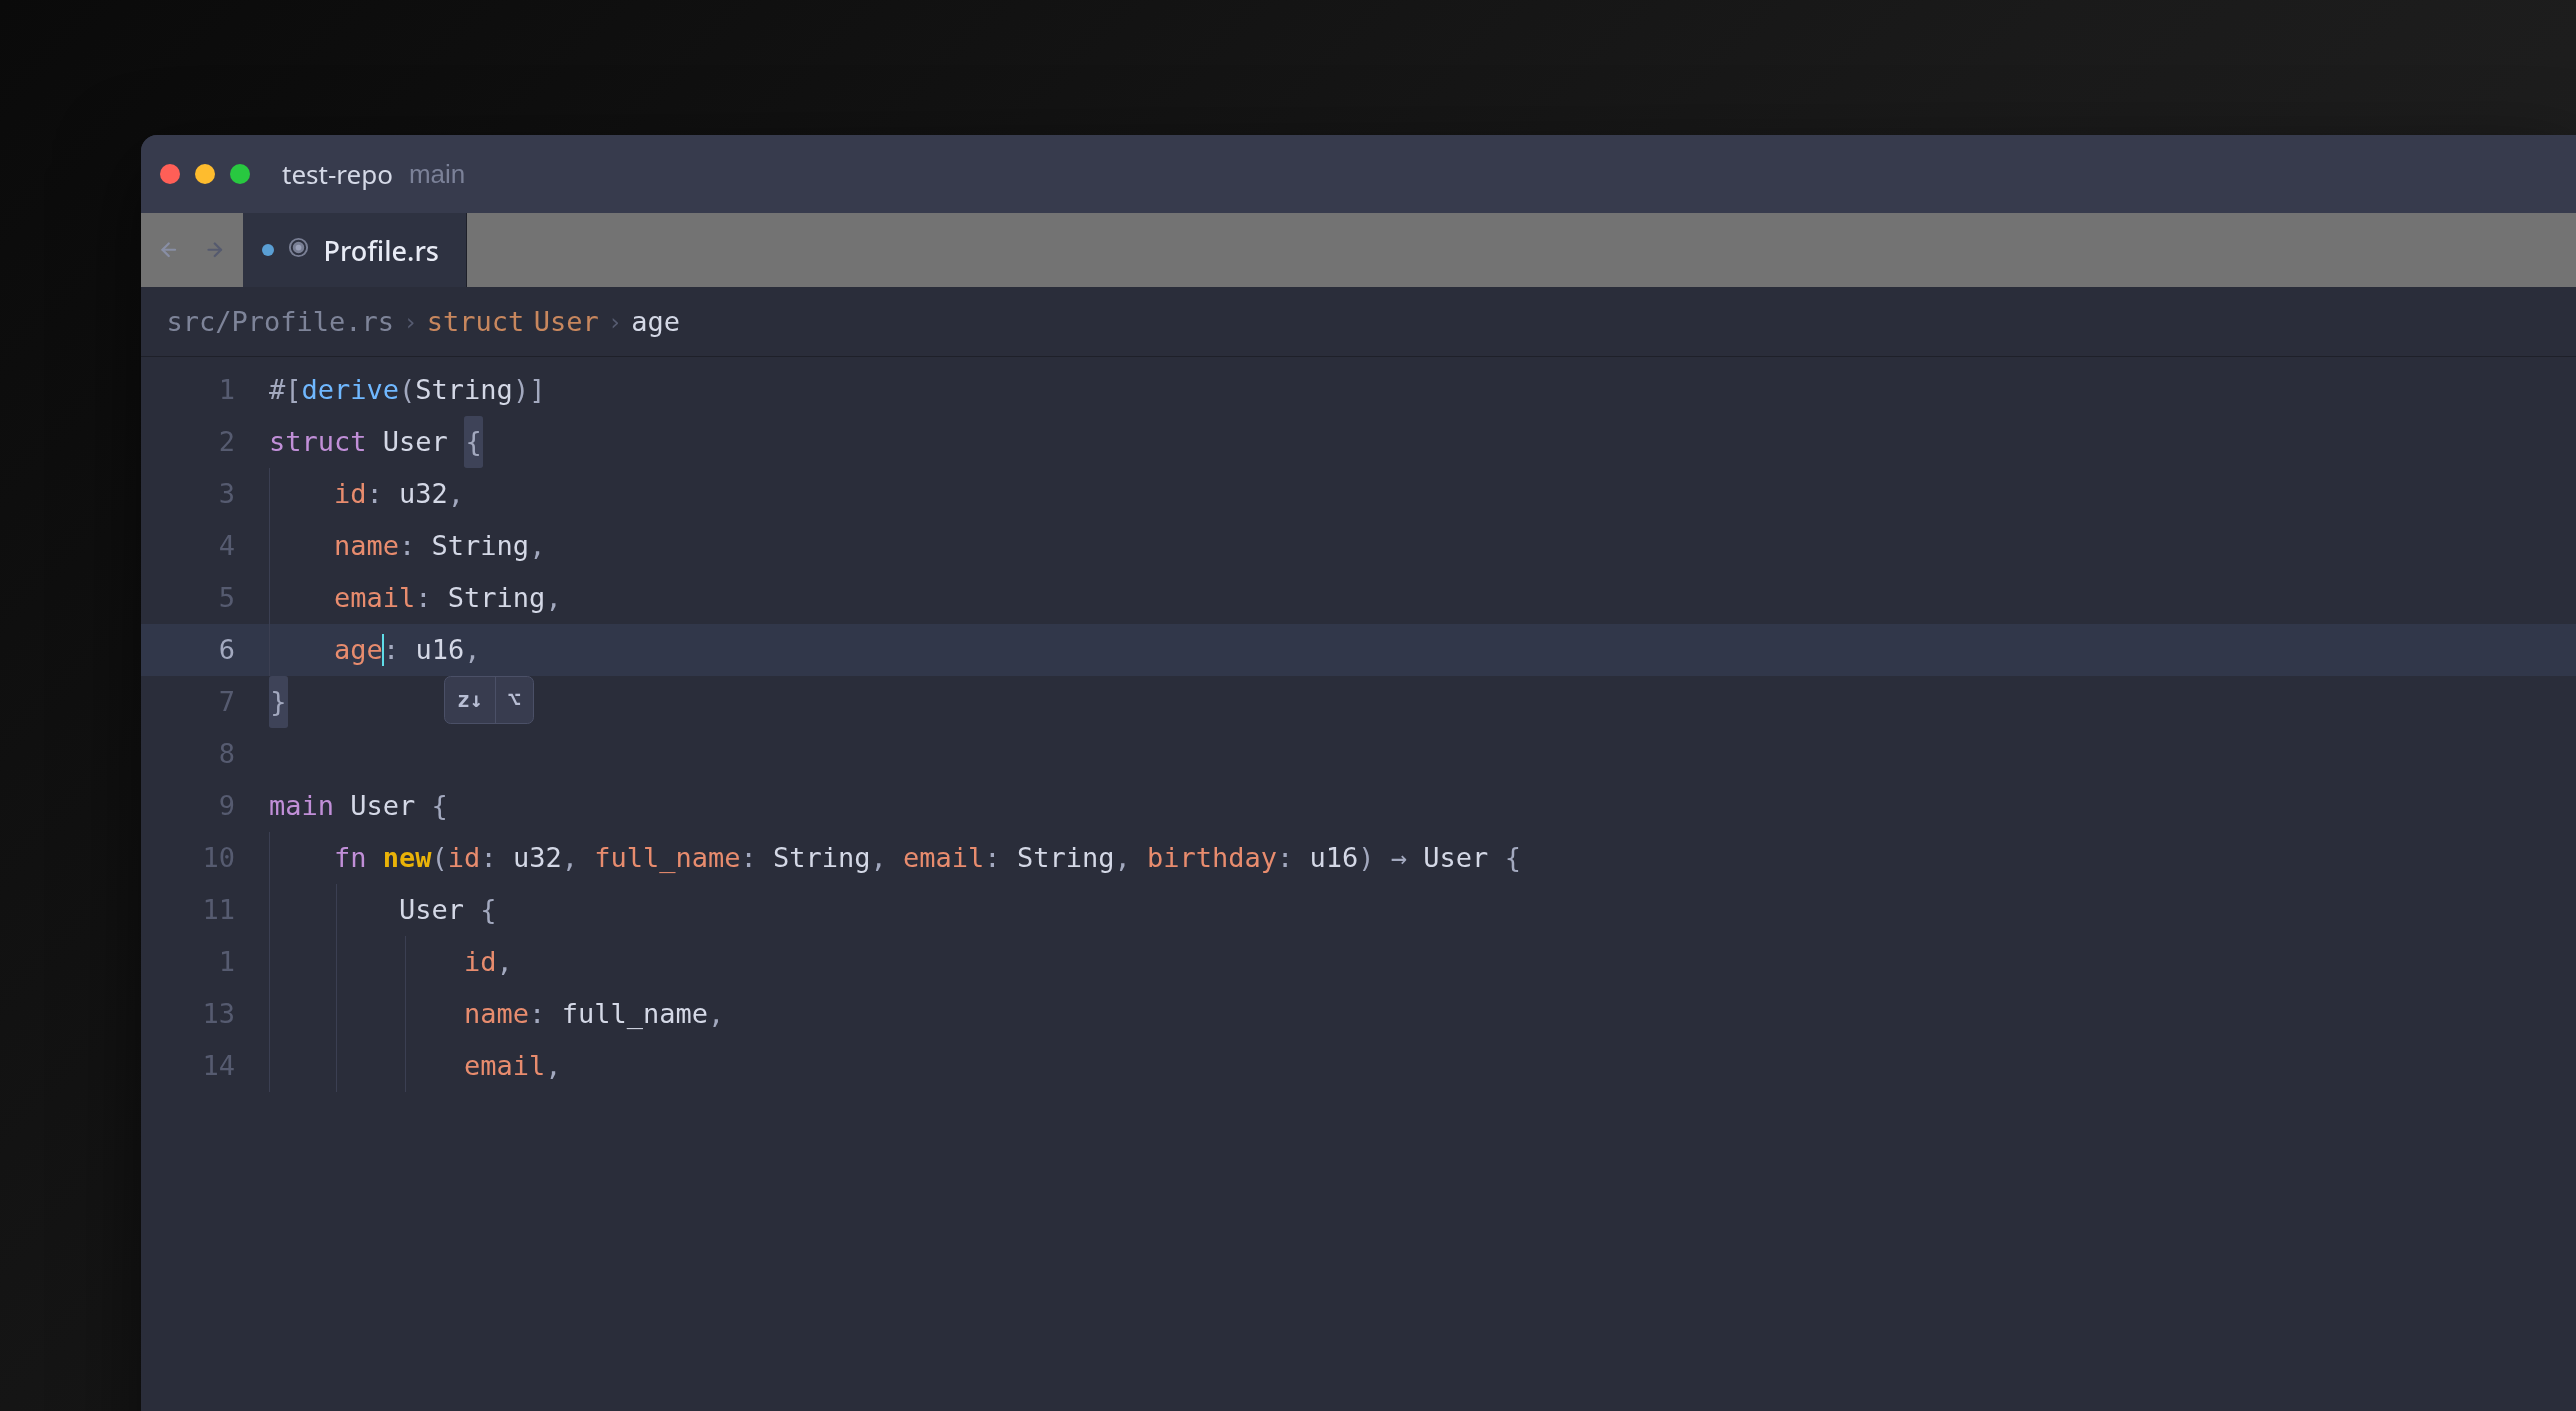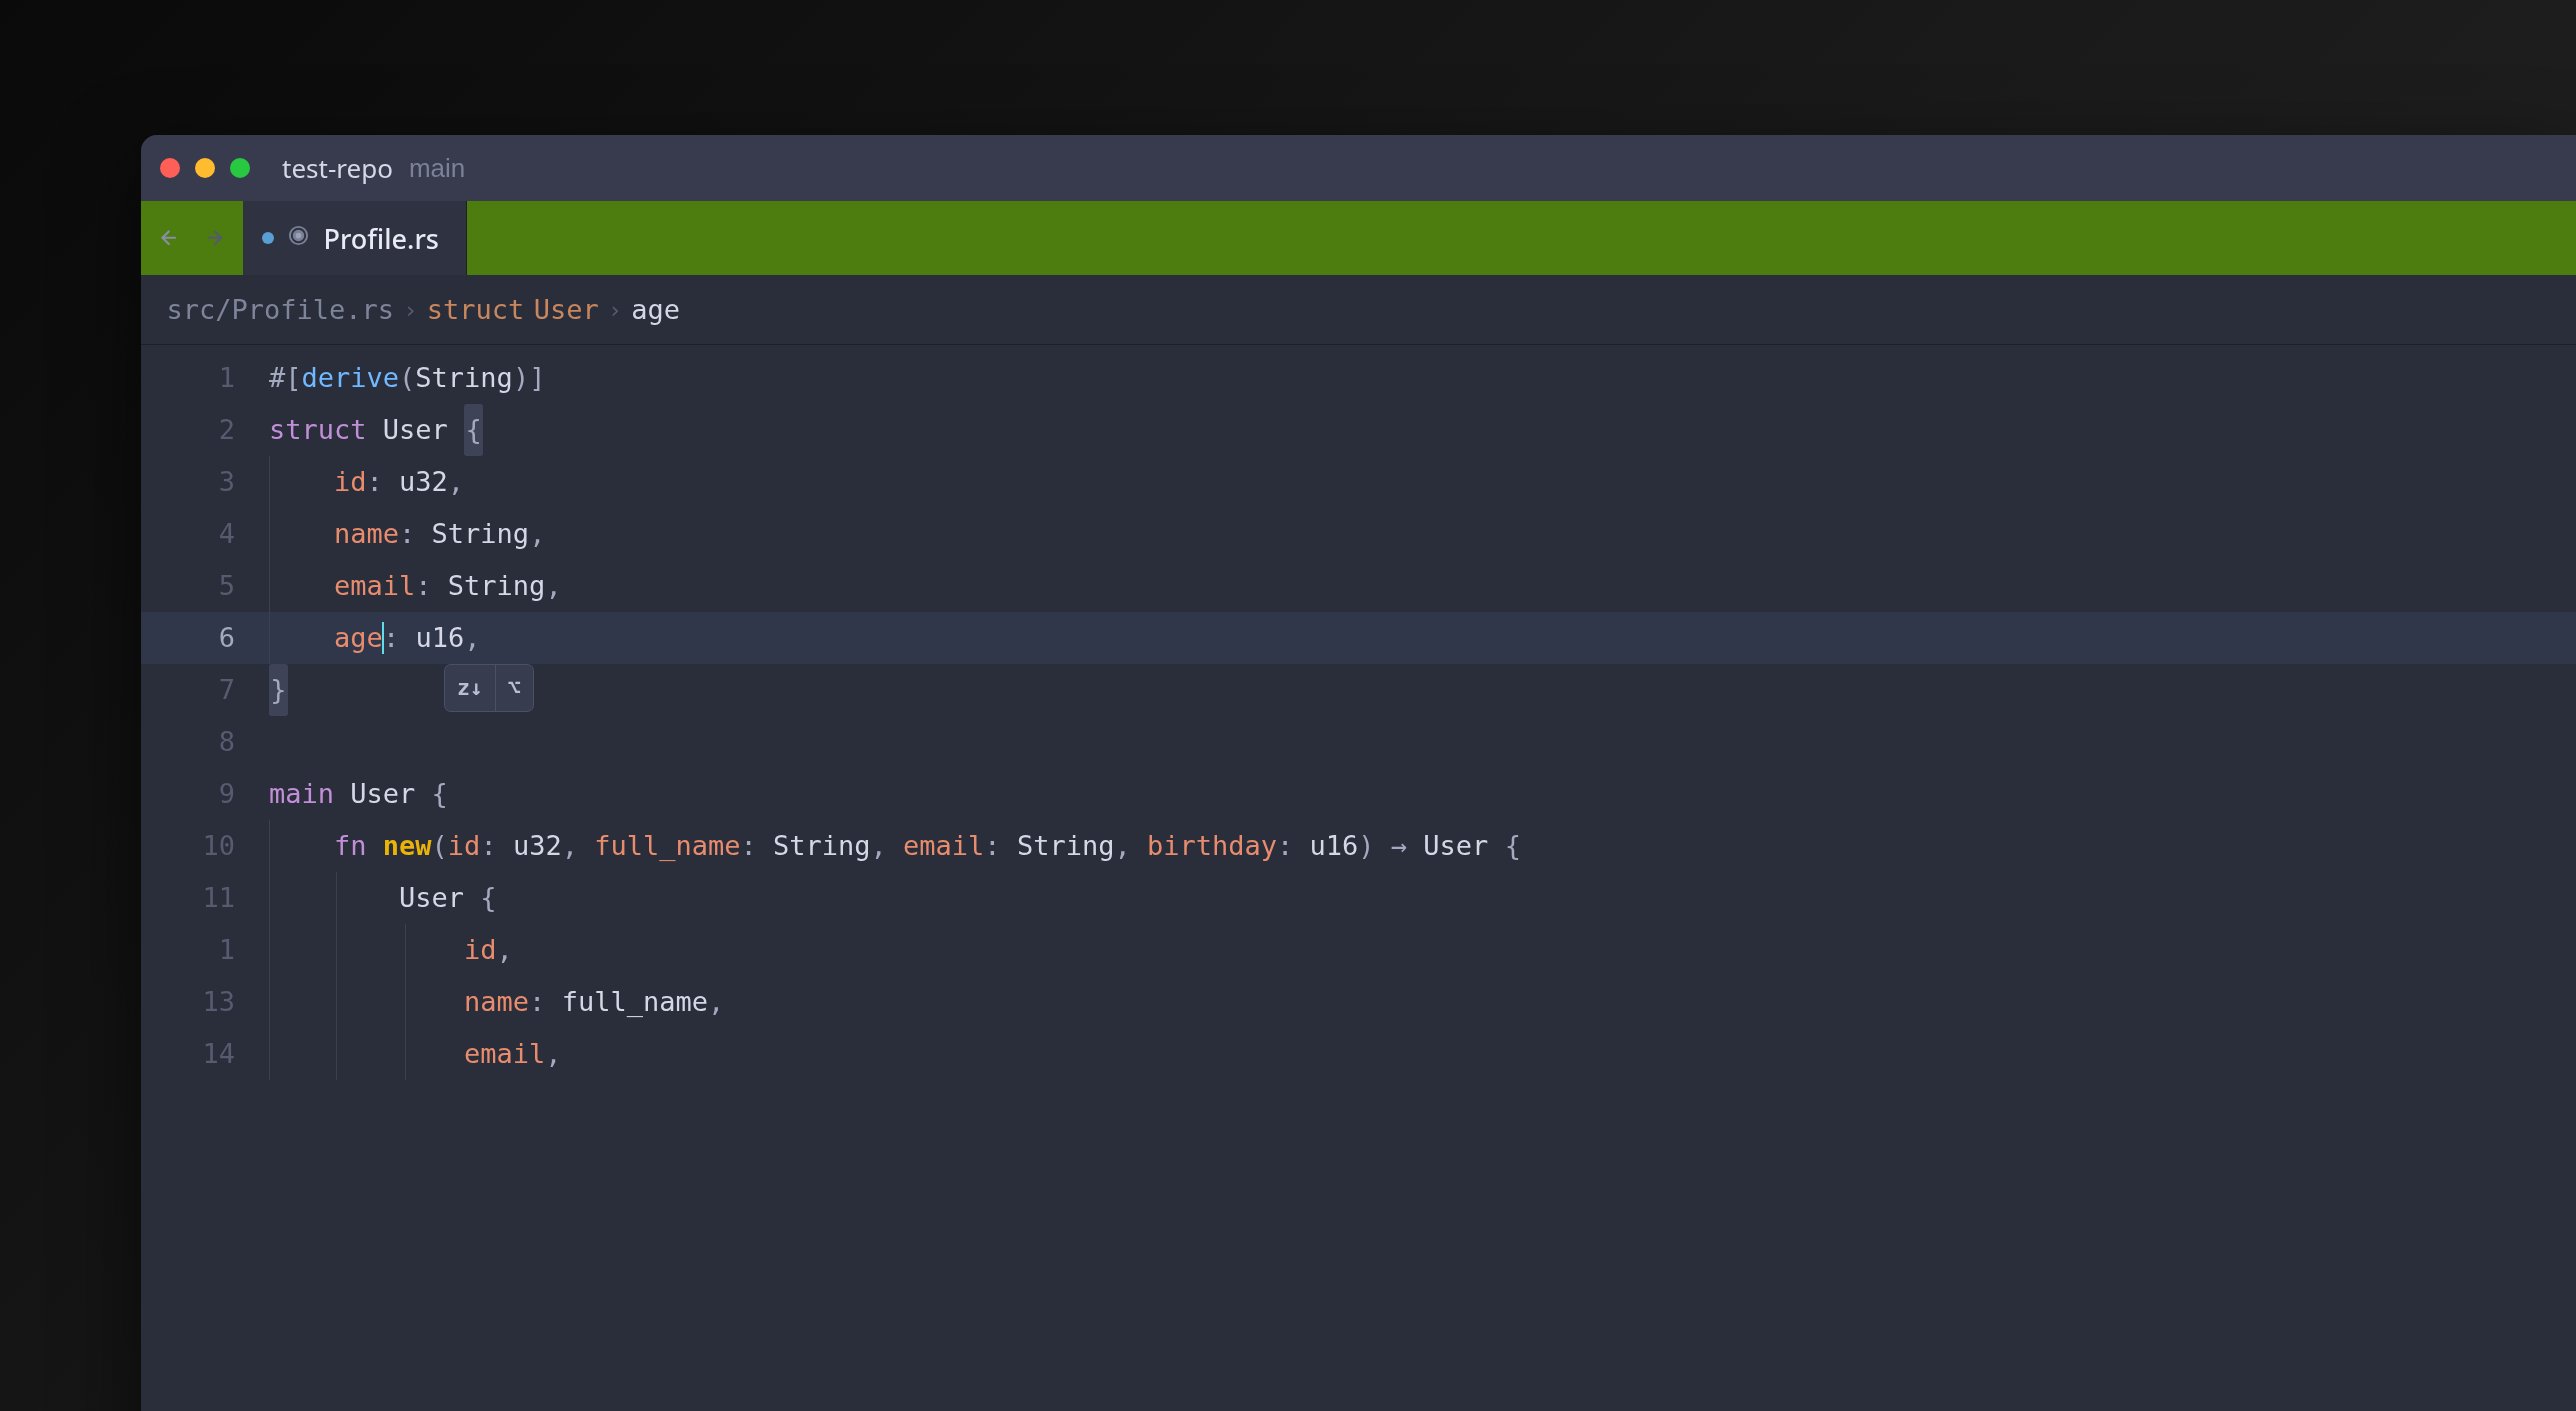--- a/index.html
+++ b/index.html
@@ -17,21 +17,21 @@
   .window {
     background: #2a2d3a;
     border-radius: 16px 0 0 0;
     box-shadow: 0 27px 81px rgba(0,0,0,0.6);
     overflow: hidden;
     width: 100%;
     height: 100vh;
   }
   .titlebar {
     background: #373b4d;
-    height: 66px;
+    height: 78px;
     display: flex;
     align-items: center;
     padding: 0 19px;
     gap: 16px;
   }
   .traffic-lights {
     display: flex;
     gap: 15px;
     align-items: center;
   }
@@ -48,21 +48,21 @@
     font-size: 26px;
     font-family: -apple-system, system-ui, sans-serif;
     margin-left: 16px;
   }
   .branch-name {
     color: #7b8198;
     font-size: 26px;
     font-family: Liberation Sans, sans-serif;
   }
   .tab-bar {
-    background: #4d7c0f;
+    background: #737373;
     height: 74px;
     display: flex;
     align-items: stretch;
   }
   .nav-buttons {
     display: flex;
     align-items: center;
     padding: 0 12px;
     gap: 13.5px;
   }

